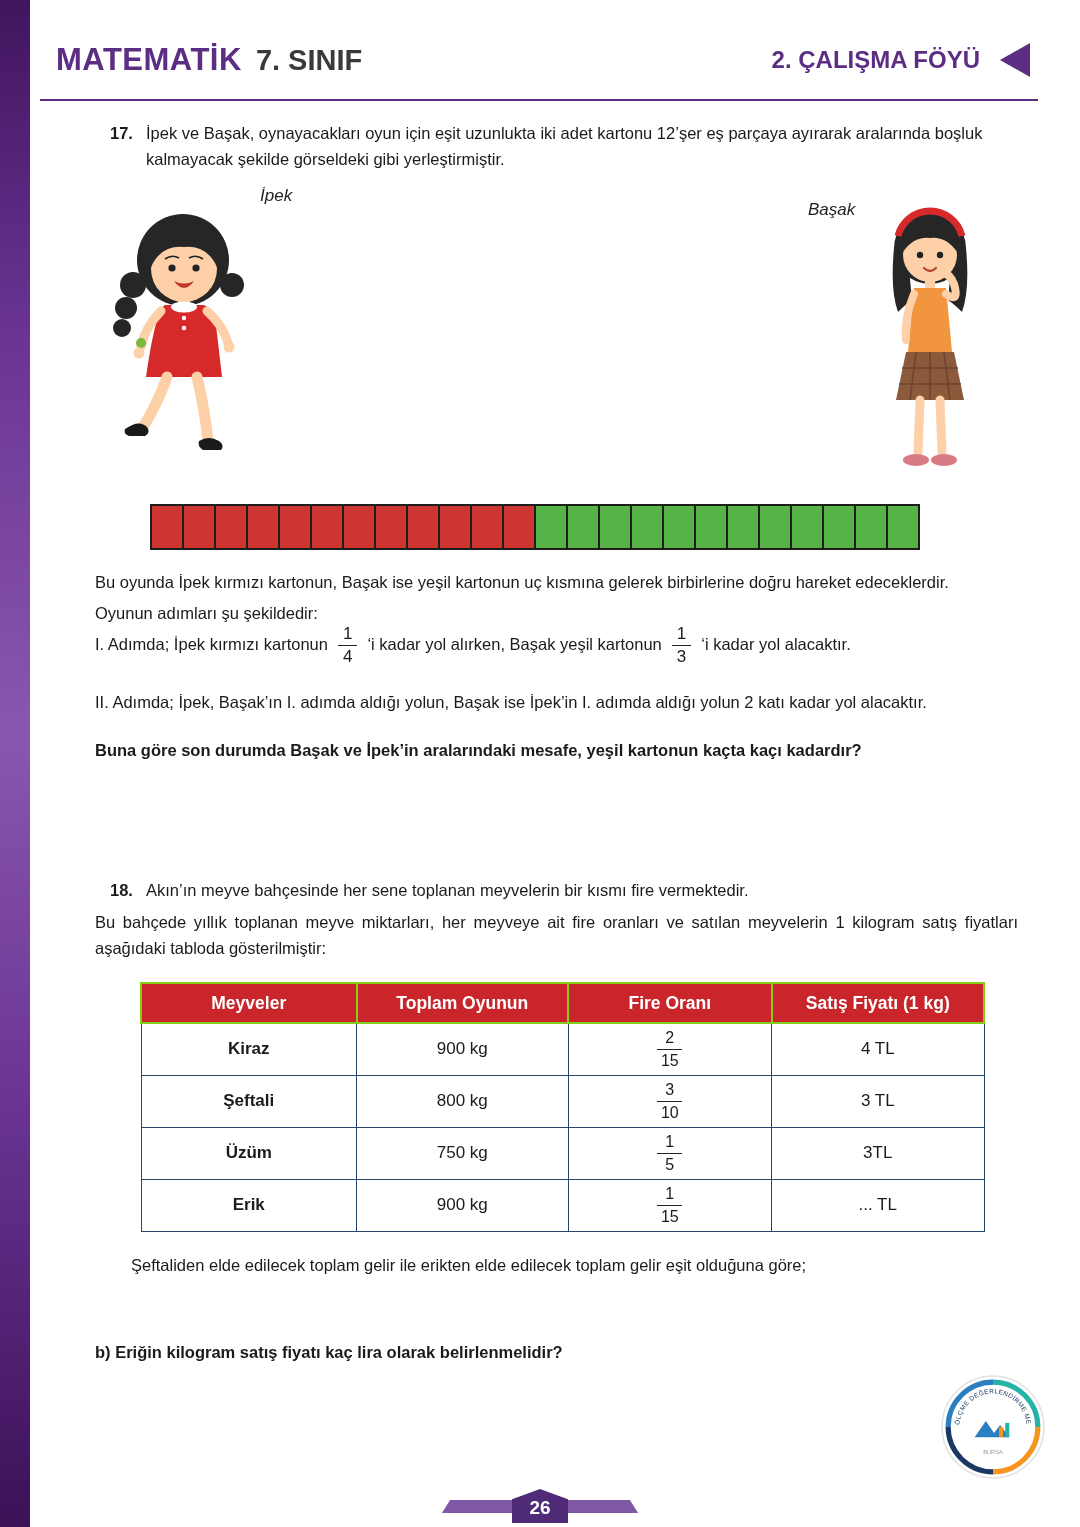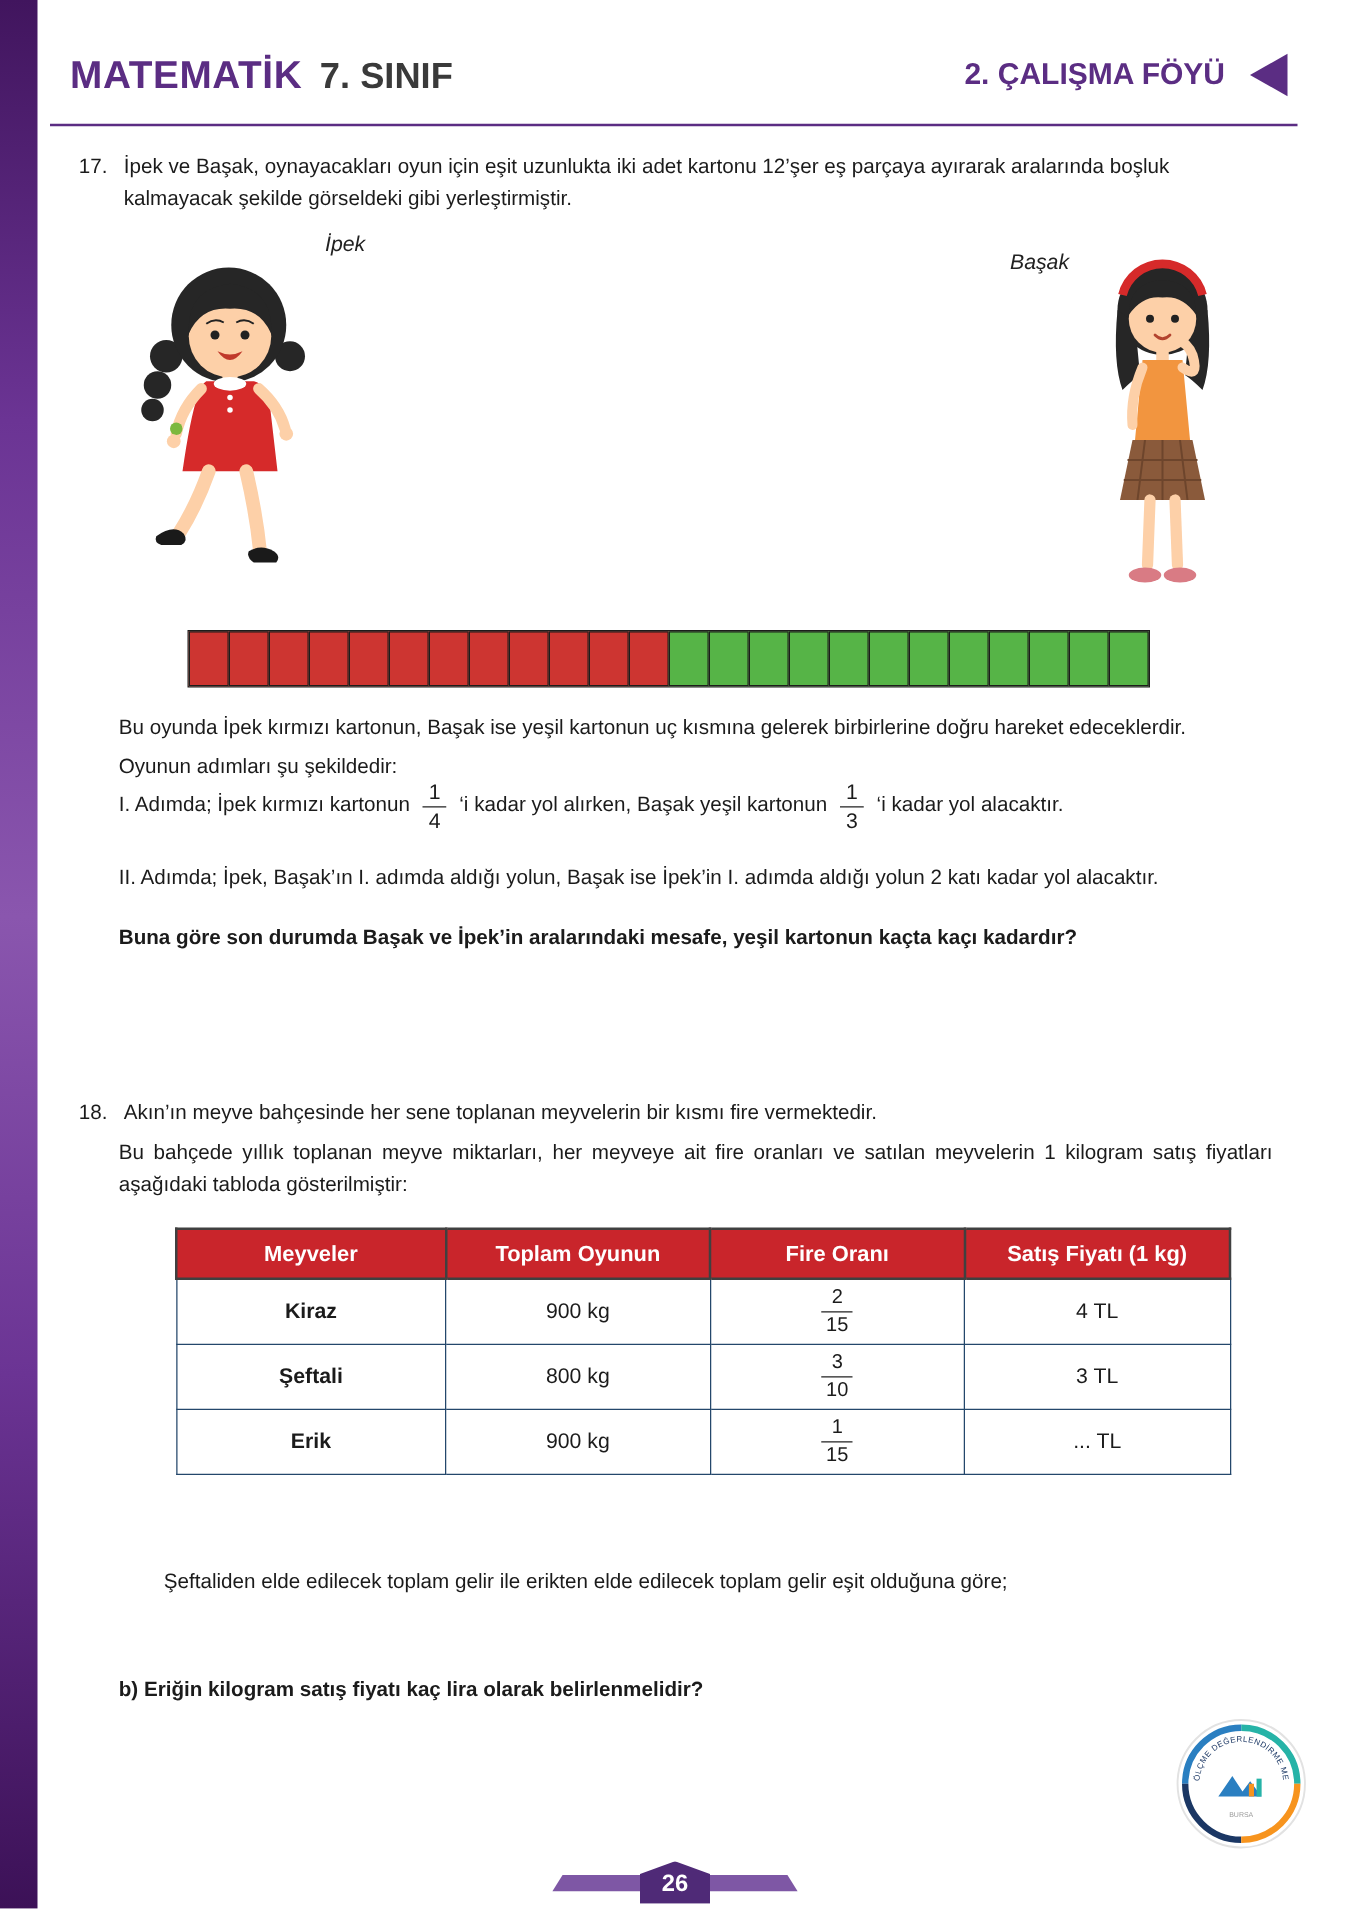--- a/index.html
+++ b/index.html
@@ -19,38 +19,38 @@
   .grade { font-size:29px; font-weight:bold; color:#3a3a3a; }
   .header-right { display:flex; align-items:center; gap:20px; }
   .sheet-title { font-size:24px; font-weight:bold; color:#5b2d83; }
   .header-arrow { width:0; height:0; border-top:17px solid transparent; border-bottom:17px solid transparent; border-right:30px solid #5b2d83; }
   .header-rule { position:absolute; left:40px; right:42px; top:99px; height:2px; background:#5b2d83; }
 
   
   .abs { position:absolute; }
   .body-text { font-size:16.5px; line-height:1.55; }
   .q-start { display:flex; gap:8px; }
-  .q-num { font-weight:normal; min-width:28px; }
+  .q-num { font-weight:bold; min-width:28px;margin-left:47px; }
   .bold { font-weight:bold; }
   .italic-label { font-style:italic; font-size:17px; color:#222; }
   .justify { text-align:justify; }
 
   
   .frac { display:inline-flex; flex-direction:column; align-items:center; font-size:17px; line-height:1.15; vertical-align:middle; }
   .frac .fnum { border-bottom:1.6px solid #222; padding:0 5px 1px; }
   .frac .fden { padding-top:1px; }
   .step-line { display:flex; align-items:center; flex-wrap:wrap; gap:10px; }
 
   
   .strip { display:flex; width:770px; height:46px; border:1px solid #1d1d1b; }
   .strip .cell { flex:1 1 0; border:1px solid #1d1d1b; }
 
   
   .fruit-table { border-collapse:collapse; width:845px; background:#fff; }
-  .fruit-table th { background:#c9252b; color:#ffffff; font-weight:bold; font-size:17.5px; height:40px; border:2px solid #404040; }
+  .fruit-table th { background:#c9252b; color:#ffffff; font-weight:bold; font-size:17.5px; height:40px; border:2px solid #84cc16; }
   .fruit-table td { border:1.5px solid #24476b; text-align:center; font-size:17px; height:52px; vertical-align:middle; }
   .fruit-table td.fruit-name { font-weight:bold; }
   .tfrac { display:inline-flex; flex-direction:column; align-items:center; font-size:16px; line-height:1.25; }
   .tfrac .fnum { border-bottom:1.6px solid #222; padding:0 8px 1px; }
   .tfrac .fden { padding-top:1px; }
 
   
   .footer-ribbon { position:absolute; top:1489px; left:50%; transform:translateX(-50%); display:flex; align-items:center; }
   .wing { width:72px; height:13px; background:#7e57a5; }
   .wing.left  { transform:skewX(-32deg) translateX(6px); }
@@ -228,20 +228,31 @@
         <td>800 kg</td>
         <td>
           <span class="tfrac">
               <span class="fnum">3</span>
               <span class="fden">10</span>
             </span>
         </td>
         <td>3 TL</td>
       </tr>
       <tr>
+        <td class="fruit-name">Üzüm</td>
+        <td>750 kg</td>
+        <td>
+          <span class="tfrac">
+              <span class="fnum">1</span>
+              <span class="fden">5</span>
+            </span>
+        </td>
+        <td>3TL</td>
+      </tr>
+      <tr>
         <td class="fruit-name">Erik</td>
         <td>900 kg</td>
         <td>
           <span class="tfrac">
               <span class="fnum">1</span>
               <span class="fden">15</span>
             </span>
         </td>
         <td>... TL</td>
       </tr>

